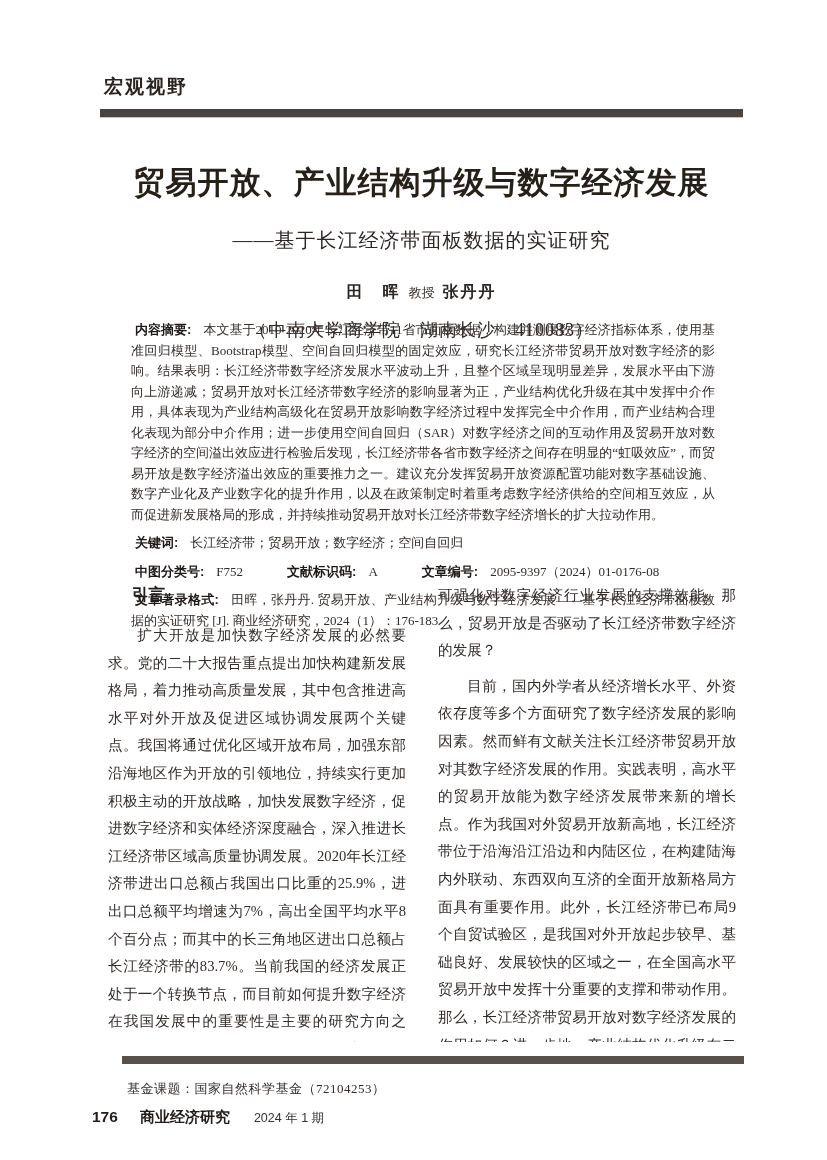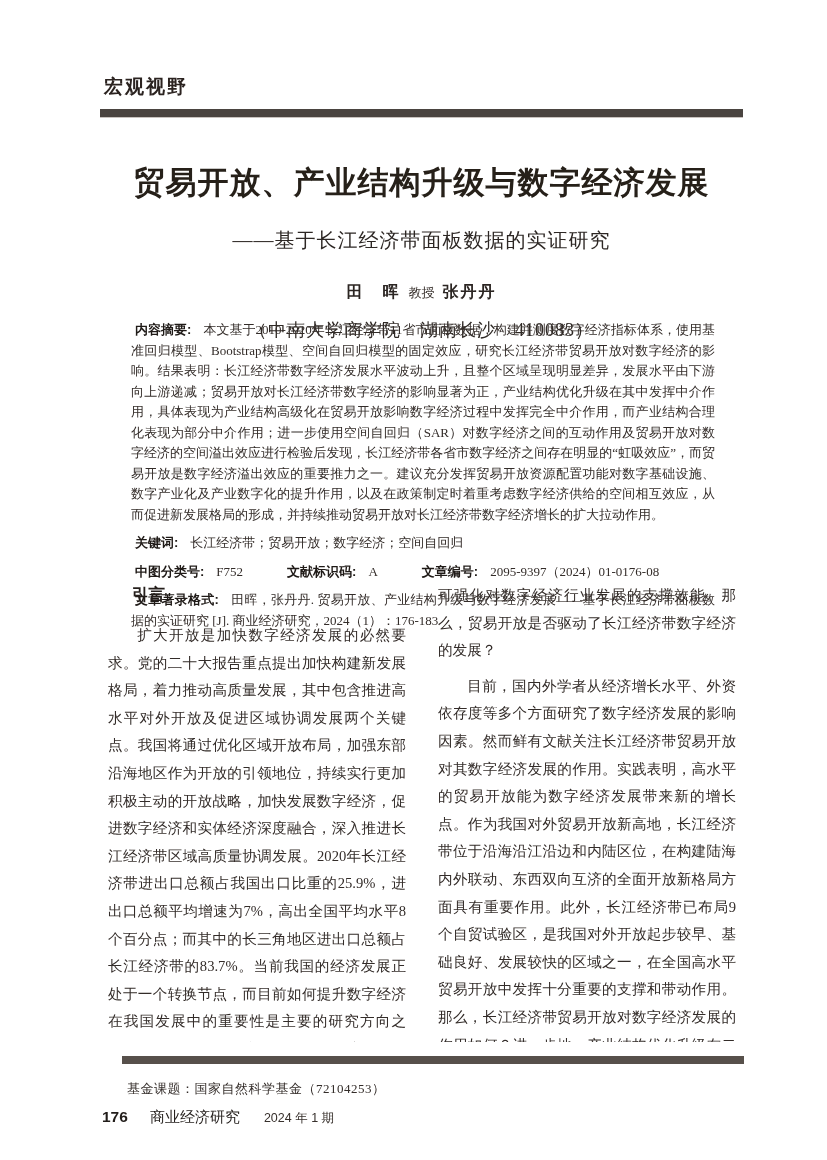--- a/index.html
+++ b/index.html
@@ -116,27 +116,27 @@
   .footnote-text {
     margin-top: 12px;
     padding-left: 5px;
     font-size: 13px;
     color: #332c29;
     letter-spacing: 0.5px;
   }
   
   .page-footer {
     position: absolute;
-    top: 1092px; left: 86px; right: 87px;
+    top: 1092px; left: 76px; right: 87px;
     display: flex;
     align-items: baseline;
     font-family: "Liberation Sans", "DejaVu Sans", sans-serif;
   }
   .page-footer .pageno { font-weight: 900; font-size: 15.5px; color: #221d1a; }
-  .page-footer .journal { font-weight: 400; font-size: 15px; color: #221d1a; margin-left: 14px; }
+  .page-footer .journal { font-weight: 700; font-size: 15px; color: #221d1a; margin-left: 14px; }
   .page-footer .issue { font-size: 12.5px; color: #37302c; margin-left: 16px; }
 </style>
 </head>
 <body>
 
 <div class="page">
 
   <div class="section-head">
     <div class="label">宏观视野</div>
     <div class="head-rule"></div>

